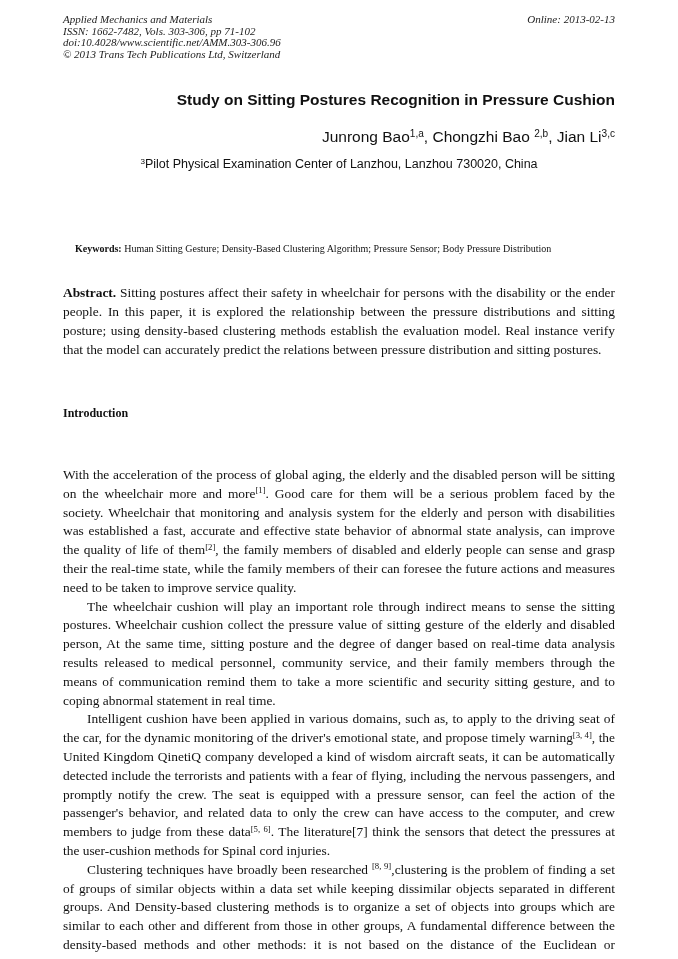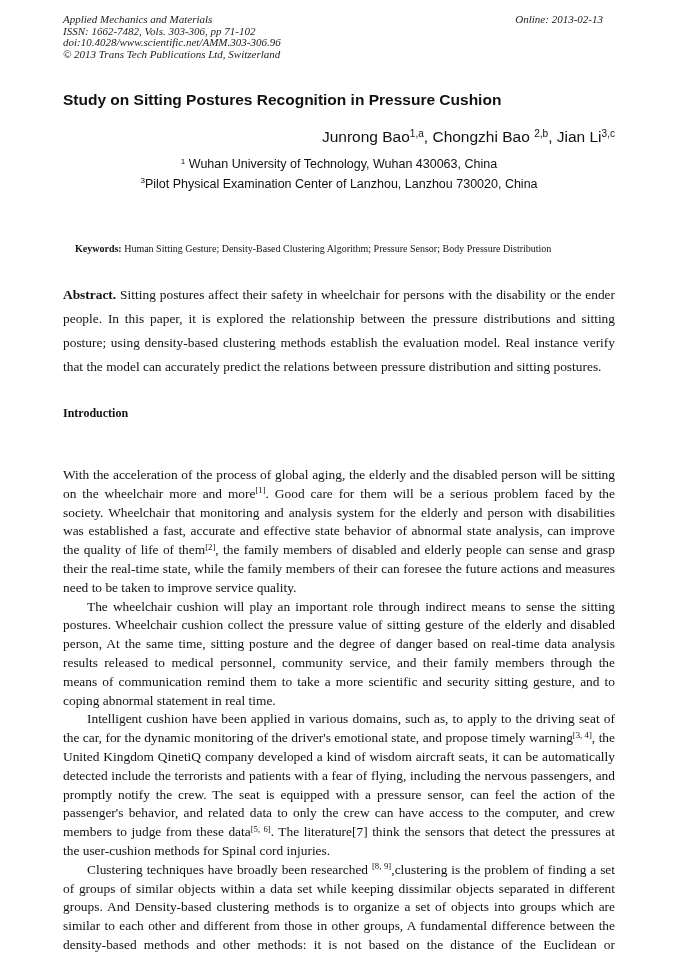--- a/index.html
+++ b/index.html
@@ -1,27 +1,27 @@
 <!DOCTYPE html>
 <html><head>
 <meta charset="utf-8">
 <style>
   html, body { margin: 0; padding: 0; background: #ffffff; }
   body { width: 678px; height: 959px; position: relative; overflow: hidden; color: #111; }
   .page { position: absolute; left: 63px; top: 14px; width: 552px; }
   .meta { font-family: "Liberation Serif", serif; font-style: italic; font-size: 11px; line-height: 11.5px; color: #222; }
   .meta-left { position: absolute; left: 0; top: 0; }
-  .meta-right { position: absolute; right: 12px; top: 0; }
-  .title { position: absolute; left: 0; width: 552px; top: 77px; text-align: left; font-family: "Liberation Sans", sans-serif; font-weight: bold; font-size: 15.5px; }
+  .meta-right { position: absolute; right: 0; top: 0; }
+  .title { position: absolute; left: 0; width: 552px; top: 77px; text-align: right; font-family: "Liberation Sans", sans-serif; font-weight: bold; font-size: 15.5px; }
   .authors { position: absolute; left: 0; width: 552px; top: 114px; text-align: right; font-family: "Liberation Sans", sans-serif; font-size: 15.5px; }
   .affils { position: absolute; left: 0; width: 552px; top: 141px; text-align: center; font-family: "Liberation Sans", sans-serif; font-size: 12.5px; line-height: 19.5px; }
   sup { font-size: 65%; vertical-align: baseline; position: relative; top: -0.5em; line-height: 0; }
   .keywords { position: absolute; left: 12px; width: 552px; top: 226px; font-family: Liberation Serif, serif; font-size: 10px; line-height: 18px; text-align: justify; }
   .kw-label { font-weight: bold; }
-  .abstract { position: absolute; left: 0; width: 552px; top: 269px; font-family: "Liberation Serif", serif; font-size: 13.4px; line-height: 24px; text-align: justify; }
+  .abstract { position: absolute; left: 0; width: 552px; top: 269px; font-family: "Liberation Serif", serif; font-size: 13.4px; line-height: 19px; text-align: justify; }
   .abs-label { font-weight: bold; }
   .section-heading { position: absolute; left: 0; top: 392px; font-family: "Liberation Serif", serif; font-weight: bold; font-size: 12px; }
   .body { position: absolute; left: 0; width: 552px; top: 416px; font-family: "Liberation Serif", serif; font-size: 13.4px; line-height: 18.8px; text-align: justify; margin-top: 36px; }
   .body p { margin: 0; }
   .body p.indent { text-indent: 24px; }
 </style>
 </head>
 <body>
 
 <div class="page">
@@ -34,21 +34,20 @@
   </div>
   <div class="meta meta-right">Online: 2013-02-13</div>
 
   <div class="title">Study on Sitting Postures Recognition in Pressure Cushion</div>
 
   <div class="authors">
     <span>Junrong Bao</span><sup>1,a</sup><span>, </span><span>Chongzhi Bao </span><sup>2,b</sup><span>, </span><span>Jian Li</span><sup>3,c</sup>
   </div>
 
   <div class="affils">
-    <div><sup>1</sup><span> Wuhan University of Technology, Wuhan 430063, China</span></div>
     <div><sup>3</sup><span>Pilot Physical Examination Center of Lanzhou, Lanzhou 730020, China</span></div>
   </div>
 
   <div class="keywords">
     <span class="kw-label">Keywords:</span><span> Human Sitting Gesture; Density-Based Clustering Algorithm; Pressure Sensor; Body Pressure Distribution</span>
   </div>
 
   <div class="abstract">
     <span class="abs-label">Abstract.</span><span> Sitting postures affect their safety in wheelchair for persons with the disability or the ender people. In this paper, it is explored the relationship between the pressure distributions and sitting posture; using density-based clustering methods establish the evaluation model. Real instance verify that the model can accurately predict the relations between pressure distribution and sitting postures.</span>
   </div>

